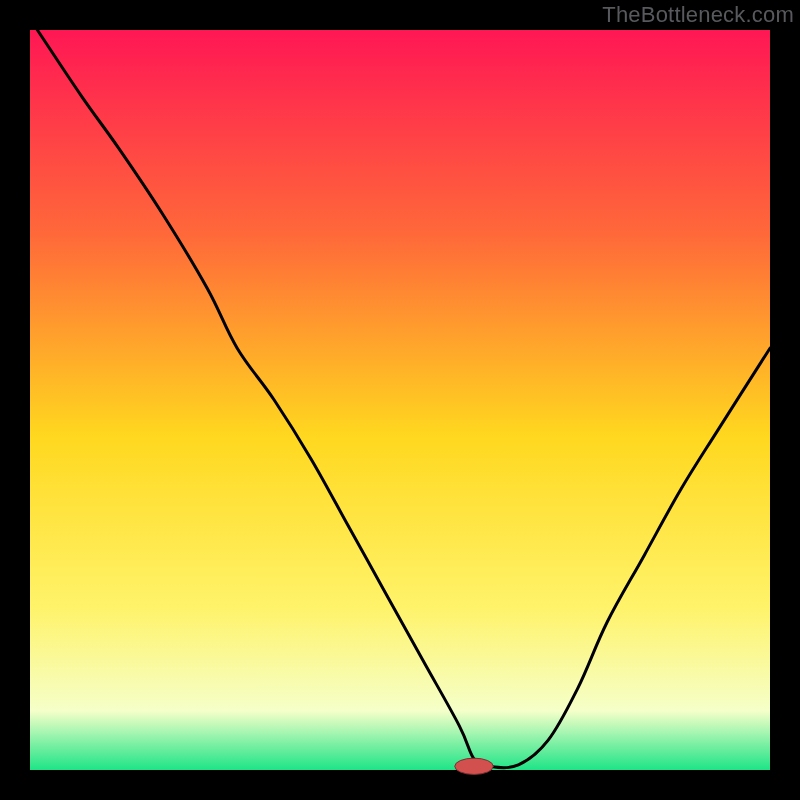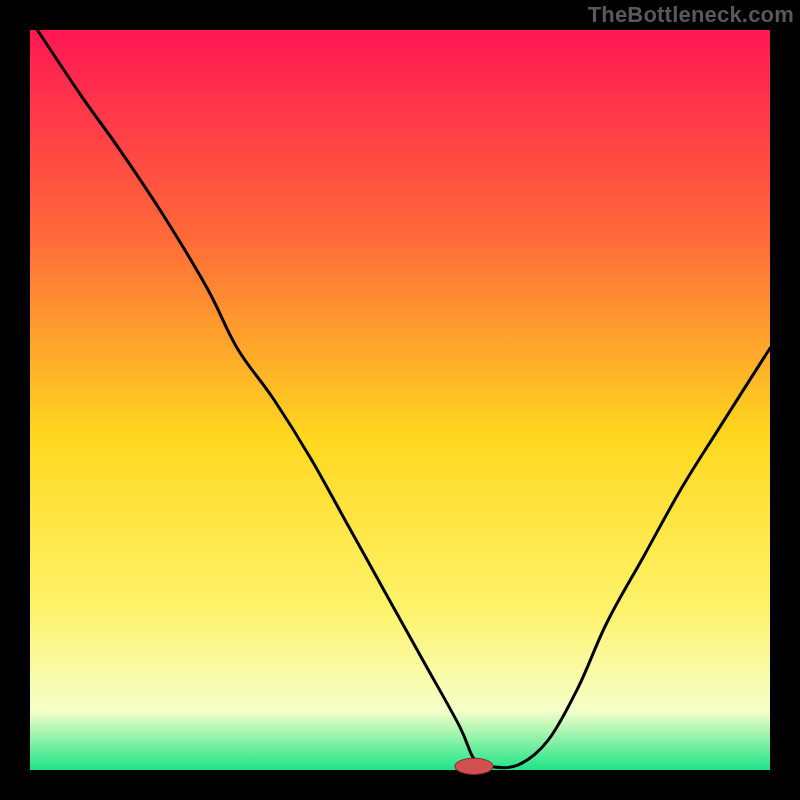--- a/index.html
+++ b/index.html
@@ -15,21 +15,21 @@
     width: 800px;
     height: 800px;
     background: #000000;
   }
   .watermark {
     position: absolute;
     top: 2px;
     right: 6px;
     font-family: Arial, Helvetica, sans-serif;
     font-size: 22px;
-    font-weight: bold;
+    font-weight: normal;
     color: #58595d;
     letter-spacing: 0.2px;
     z-index: 10;
   }
   svg {
     position: absolute;
     left: 0;
     top: 0;
   }
 </style>

